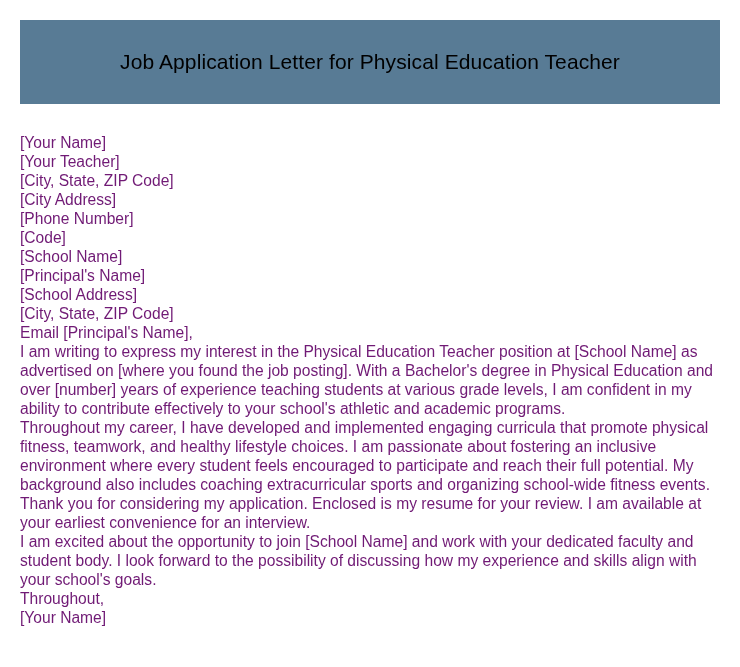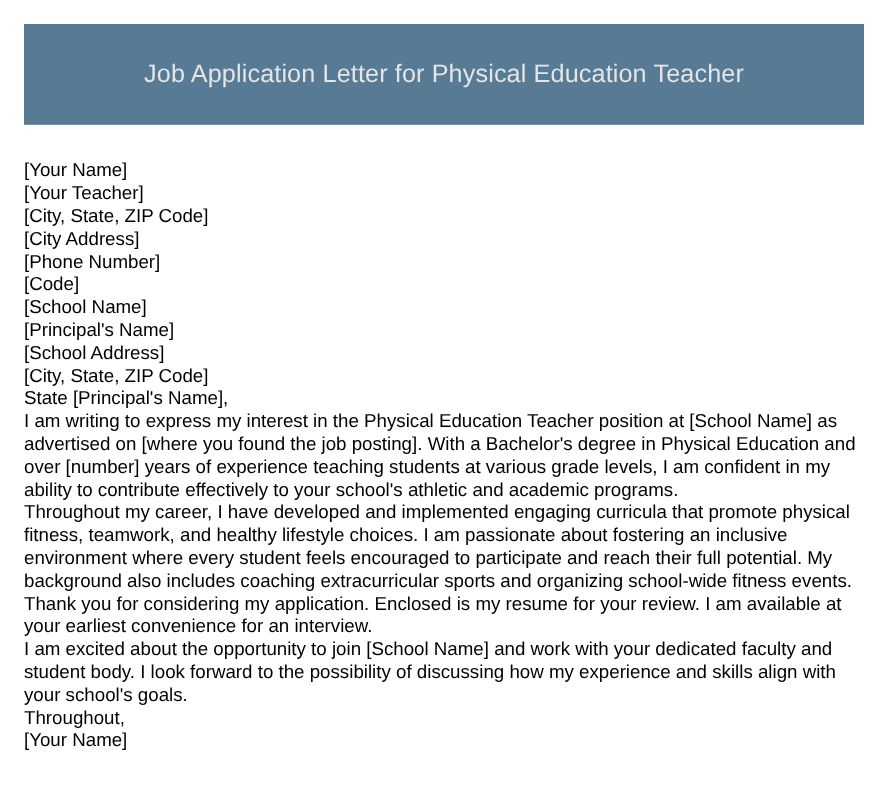--- a/index.html
+++ b/index.html
@@ -7,27 +7,27 @@
       width: 740px; height: 667px; overflow: hidden;
       font-family: "Liberation Sans", sans-serif;
     }
     .header {
       position: absolute; left: 20px; top: 20px;
       width: 700px; height: 84px;
       background: #587b95;
       display: flex; align-items: center; justify-content: center;
     }
     .header h1 {
-      margin: 0; color: #e5e5e5; font-weight: normal;
+      margin: 0; color: #000000; font-weight: normal;
       font-size: 21px; letter-spacing: 0.1px;
       font-family: "Liberation Sans", sans-serif;
     }
     .letter {
       position: absolute; left: 20px; top: 133px; width: 700px;
-      color: #000000; font-size: 15.6px; line-height: 19px;
+      color: #701a75; font-size: 15.6px; line-height: 19px;
     }
     .letter .line { margin: 0; padding: 0; white-space: nowrap; }
     .letter .para { margin: 0; padding: 0; }
   </style>
 </head>
 <body>
 
 <div class="header">
   <h1>Job Application Letter for Physical Education Teacher</h1>
 </div>
@@ -36,20 +36,20 @@
   <p class="line">[Your Name]</p>
   <p class="line">[Your Teacher]</p>
   <p class="line">[City, State, ZIP Code]</p>
   <p class="line">[City Address]</p>
   <p class="line">[Phone Number]</p>
   <p class="line">[Code]</p>
   <p class="line">[School Name]</p>
   <p class="line">[Principal's Name]</p>
   <p class="line">[School Address]</p>
   <p class="line">[City, State, ZIP Code]</p>
-  <p class="line">State [Principal's Name],</p>
+  <p class="line">Email [Principal's Name],</p>
   <p class="para">I am writing to express my interest in the Physical Education Teacher position at [School Name] as advertised on [where you found the job posting]. With a Bachelor's degree in Physical Education and over [number] years of experience teaching students at various grade levels, I am confident in my ability to contribute effectively to your school's athletic and academic programs.</p>
   <p class="para">Throughout my career, I have developed and implemented engaging curricula that promote physical fitness, teamwork, and healthy lifestyle choices. I am passionate about fostering an inclusive environment where every student feels encouraged to participate and reach their full potential. My background also includes coaching extracurricular sports and organizing school-wide fitness events.</p>
   <p class="para">Thank you for considering my application. Enclosed is my resume for your review. I am available at your earliest convenience for an interview.</p>
   <p class="para">I am excited about the opportunity to join [School Name] and work with your dedicated faculty and student body. I look forward to the possibility of discussing how my experience and skills align with your school's goals.</p>
   <p class="line">Throughout,</p>
   <p class="line">[Your Name]</p>
 </div>
 
 </body></html>

